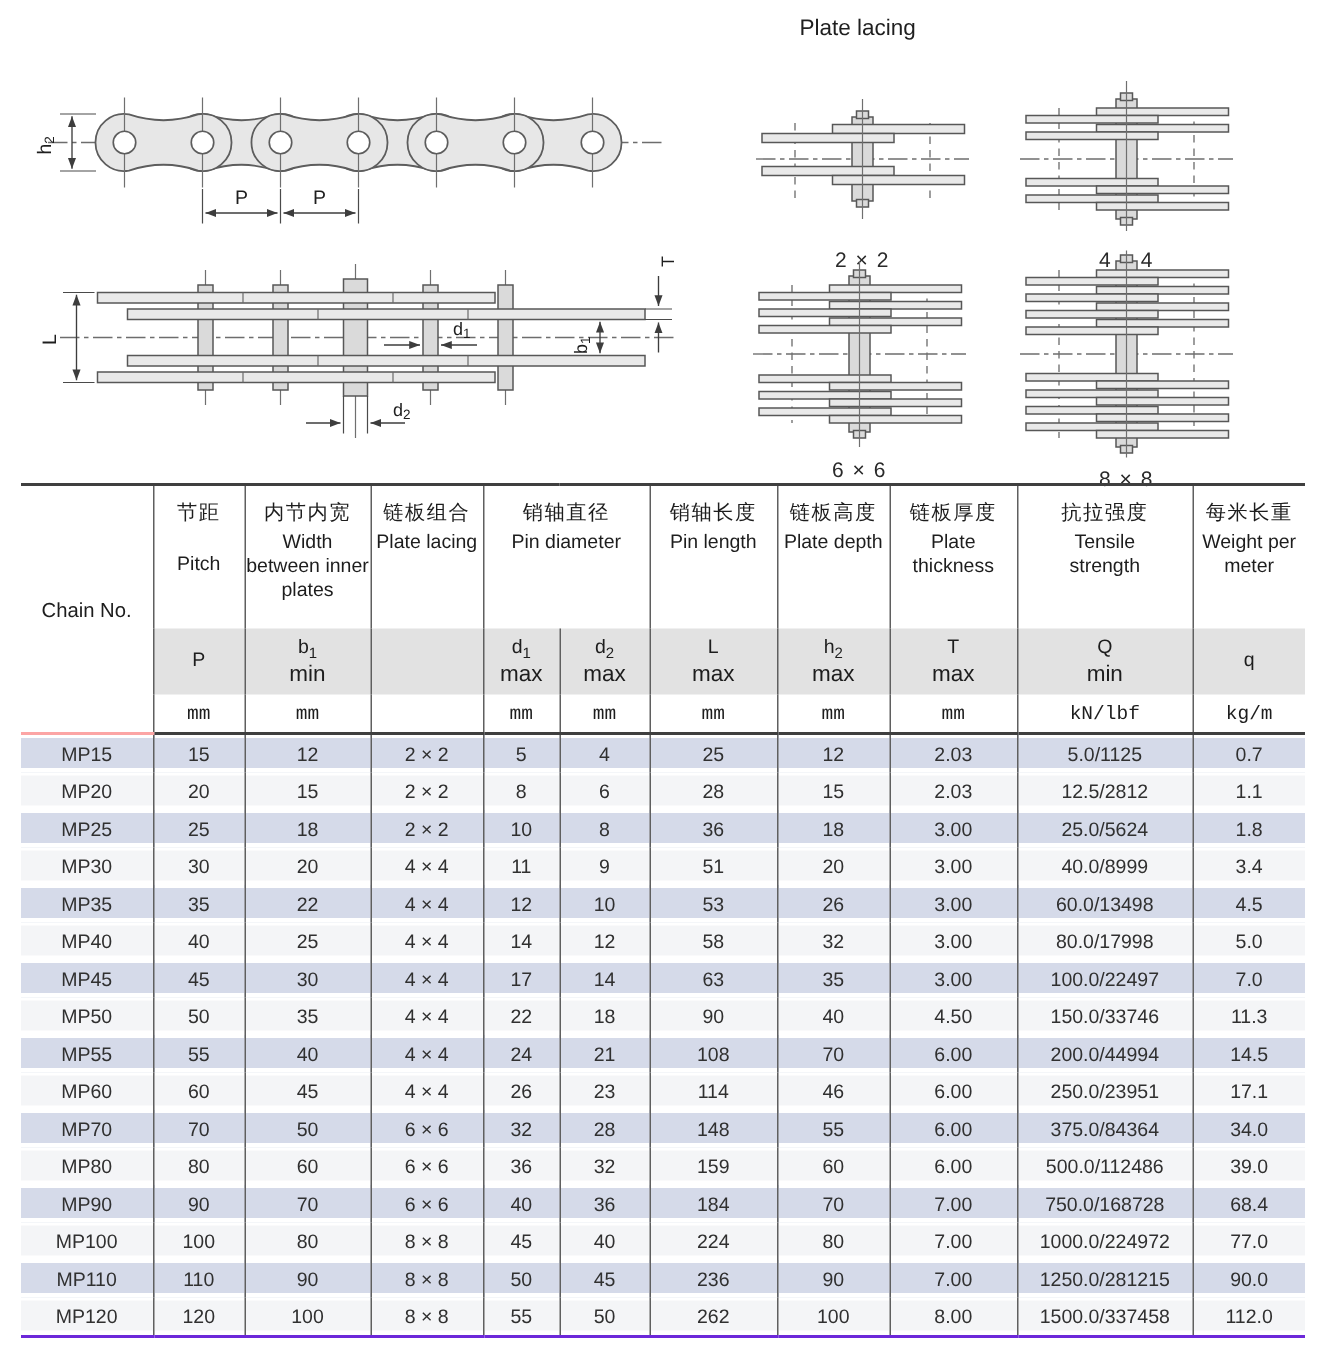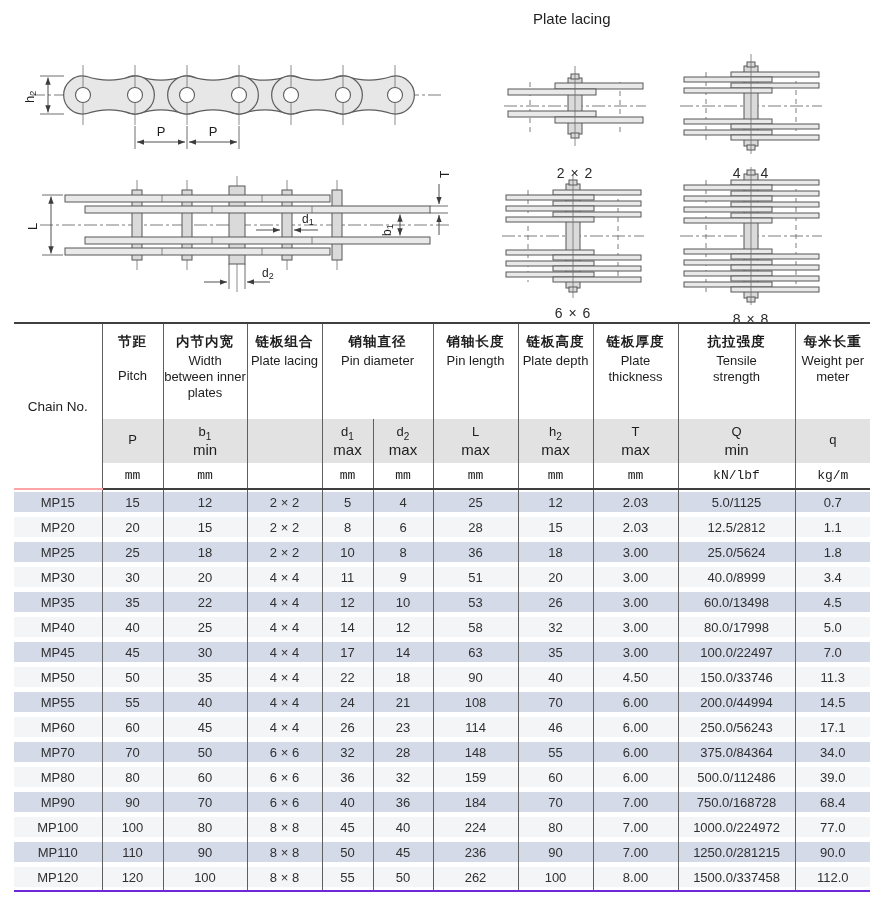--- a/index.html
+++ b/index.html
@@ -24,21 +24,21 @@
   svg .lbl-s{font-family:"Liberation Sans","DejaVu Sans",sans-serif;font-size:12px;fill:#1e1e1e;}
   svg .ss{font-size:9px;}
   svg .tick{stroke:#6a6a6a;stroke-width:0.8;}
 
   
   #spec-table{position:absolute;left:14px;top:322px;width:856px;border-collapse:collapse;table-layout:fixed;
     border-top:2px solid #3f3f3f;}
   #spec-table th,#spec-table td{border-right:1px solid #5f5f5f;padding:0;text-align:center;font-weight:normal;}
   #spec-table th:last-child,#spec-table td:last-child{border-right:none;}
   #spec-table .h1{height:86px;vertical-align:top;padding-top:9px;}
-  #spec-table .h1 .cn{font-size:13.5px;color:#1d1d1d;letter-spacing:1px;font-weight:bold;}
+  #spec-table .h1 .cn{font-size:13.5px;color:#1d1d1d;letter-spacing:1px;}
   #spec-table .h1 .en{font-size:13px;color:#1d1d1d;line-height:1.22;margin:2px auto 16px;max-width:86px;}
   #spec-table .h1.gapped .en{margin-top:17px;}
   #spec-table th.chain-no{vertical-align:middle;font-size:13.5px;color:#1d1d1d;border-bottom:2px solid #fca5a5;}
   #spec-table tr.symrow td{height:44px;background:#e2e2e2;vertical-align:middle;font-size:13px;color:#1d1d1d;}
   #spec-table tr.symrow .qualline{font-size:15px;line-height:1.1;}
   #spec-table tr.symrow sub{font-size:10px;}
   #spec-table tr.unitrow td{height:25px;font-size:13px;color:#1d1d1d;border-bottom:2px solid #3f3f3f;vertical-align:middle;font-family:Liberation Mono, monospace;}
   #spec-table tbody td{height:25px;font-size:13px;color:#303030;vertical-align:middle;
     box-shadow:inset 0 -3px 0 0 #ffffff, inset 0 2px 0 0 #ffffff;}
   #spec-table tbody tr.odd td{background:#d5dae9;}
@@ -498,21 +498,21 @@
         <tr class="even">
           <td>MP60</td>
           <td>60</td>
           <td>45</td>
           <td>4 × 4</td>
           <td>26</td>
           <td>23</td>
           <td>114</td>
           <td>46</td>
           <td>6.00</td>
-          <td>250.0/56243</td>
+          <td>250.0/23951</td>
           <td>17.1</td>
         </tr>
         <tr class="odd">
           <td>MP70</td>
           <td>70</td>
           <td>50</td>
           <td>6 × 6</td>
           <td>32</td>
           <td>28</td>
           <td>148</td>

